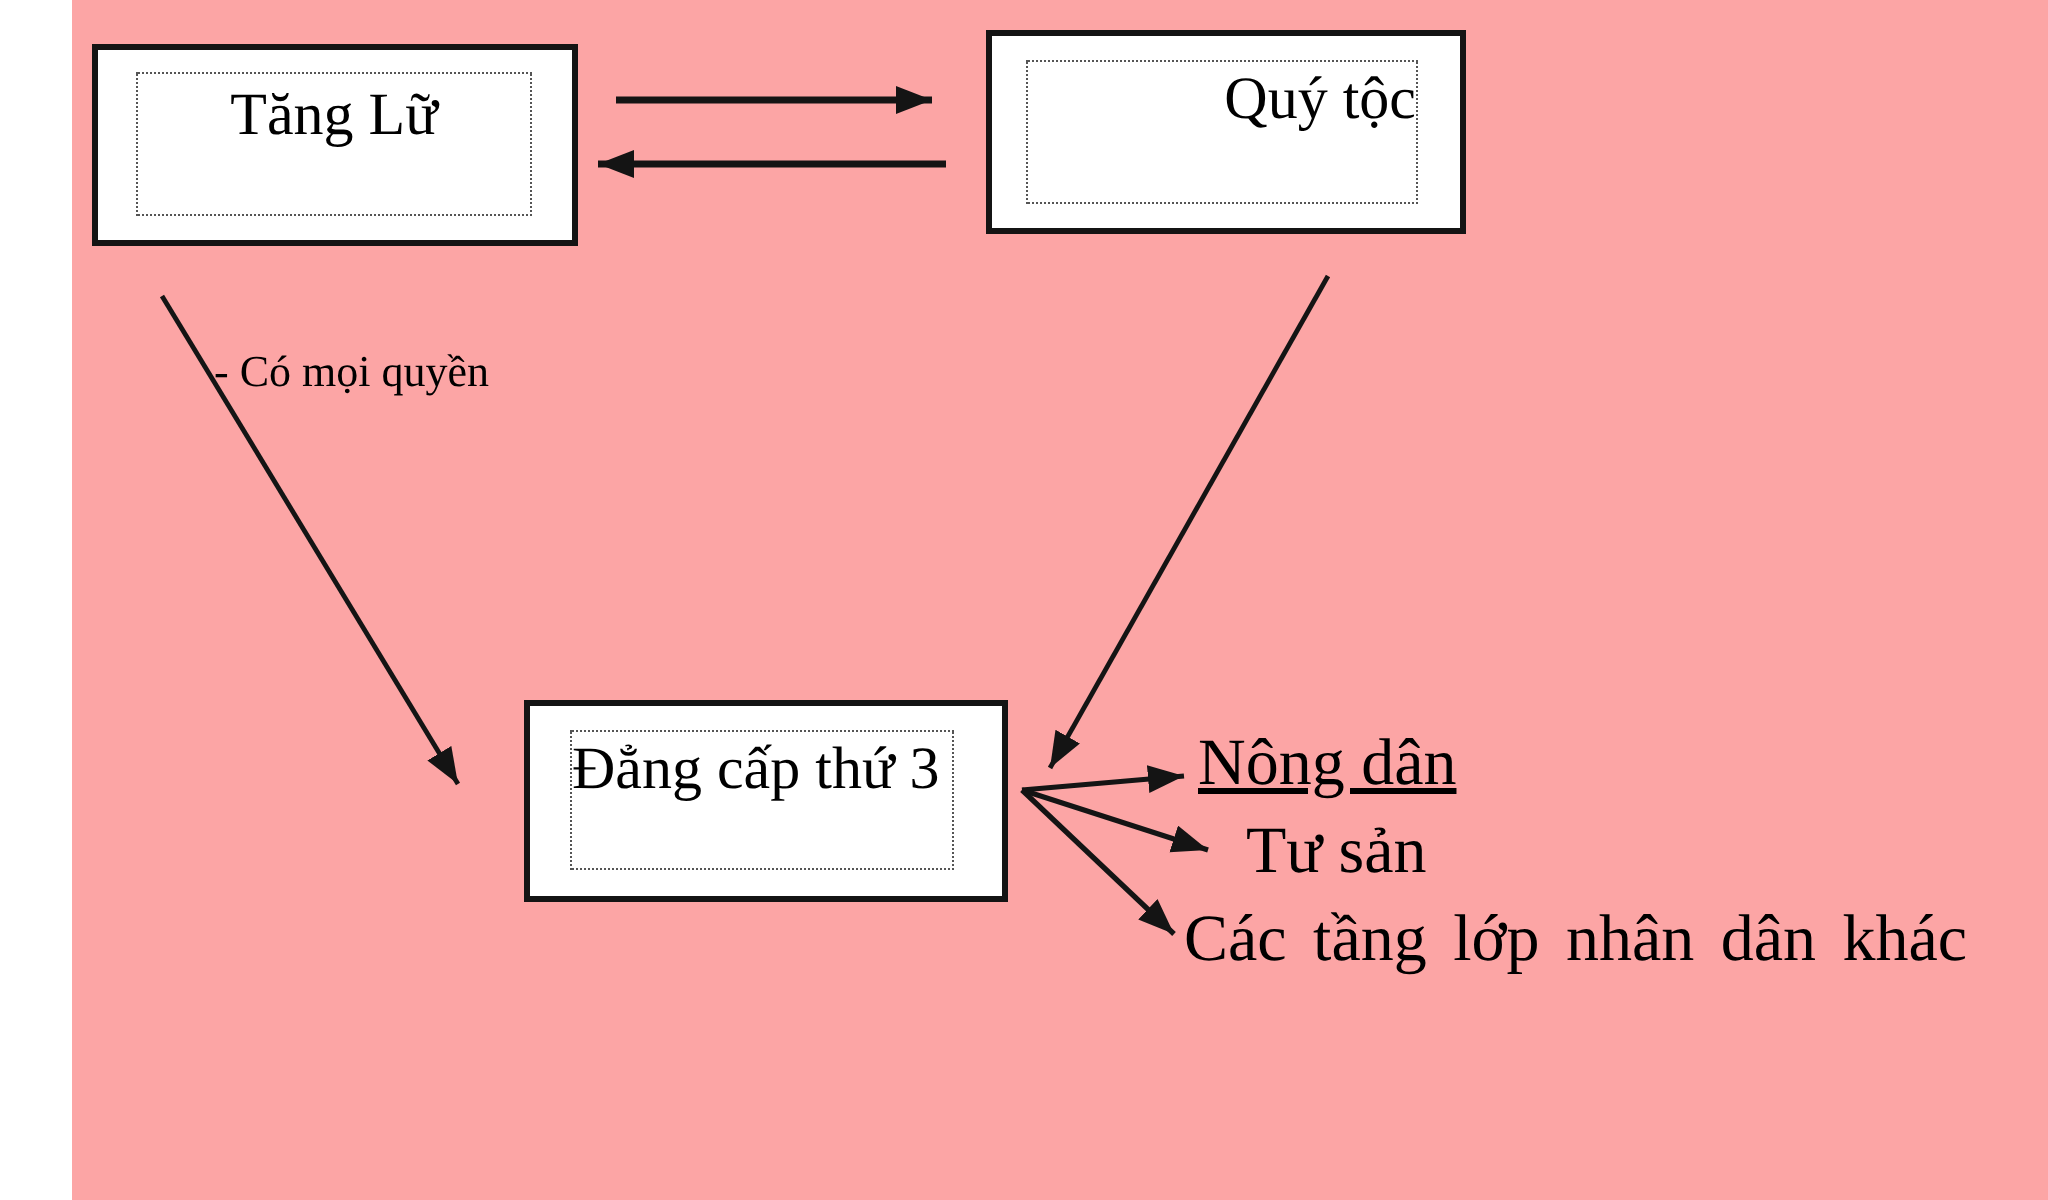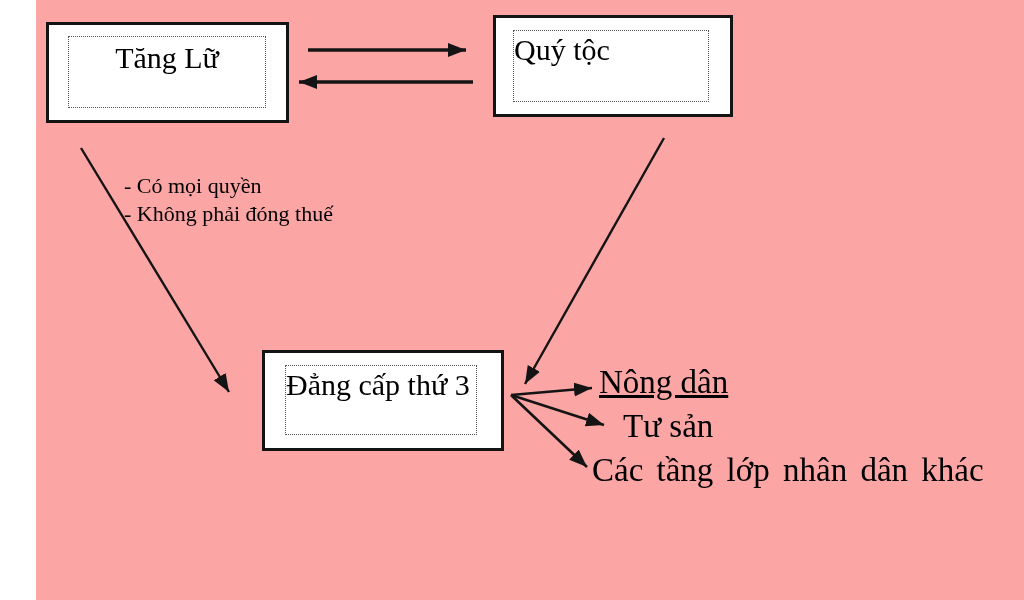--- a/index.html
+++ b/index.html
@@ -40,32 +40,32 @@
     font-size: 30px;
     line-height: 34px;
     white-space: nowrap;
   }
   .box-clergy { left: 10px; top: 22px; width: 243px; height: 101px; }
   .box-clergy .box-inner { left: 19px; top: 11px; right: 20px; bottom: 12px; }
   .box-clergy .box-label { text-align: center; padding-top: 4px; }
 
   .box-nobility { left: 457px; top: 15px; width: 240px; height: 102px; }
   .box-nobility .box-inner { left: 17px; top: 12px; right: 21px; bottom: 12px; }
-  .box-nobility .box-label { text-align: left; padding-top: 2px; }
+  .box-nobility .box-label { text-align: right; padding-top: 2px; }
 
   .box-third-estate { left: 226px; top: 350px; width: 242px; height: 101px; }
   .box-third-estate .box-inner { left: 20px; top: 12px; right: 24px; bottom: 13px; }
   .box-third-estate .box-label { text-align: left; padding-top: 2px; }
 
   .note {
     position: absolute;
     white-space: nowrap;
   }
   .note-privileged {
-    left: 88px;
+    left: 71px;
     top: 172px;
     font-size: 22px;
     line-height: 28px;
   }
   .note-bottom {
     left: 186px;
     top: 491px;
     font-size: 30px;
     line-height: 40px;
   }
@@ -112,21 +112,20 @@
   </div>
 
   <div class="box box-third-estate">
     <div class="box-inner">
       <span class="box-label">Đẳng cấp thứ 3</span>
     </div>
   </div>
 
   <div class="note note-privileged">
     <div>- Có mọi quyền</div>
-    <div>- Không phải đóng thuế</div>
   </div>
 
   <div class="branch branch-peasants">Nông dân</div>
   <div class="branch branch-bourgeoisie">Tư sản</div>
   <div class="branch branch-others">Các tầng lớp nhân dân khác</div>
 
   <div class="note note-bottom">
   </div>
 
 </div>

